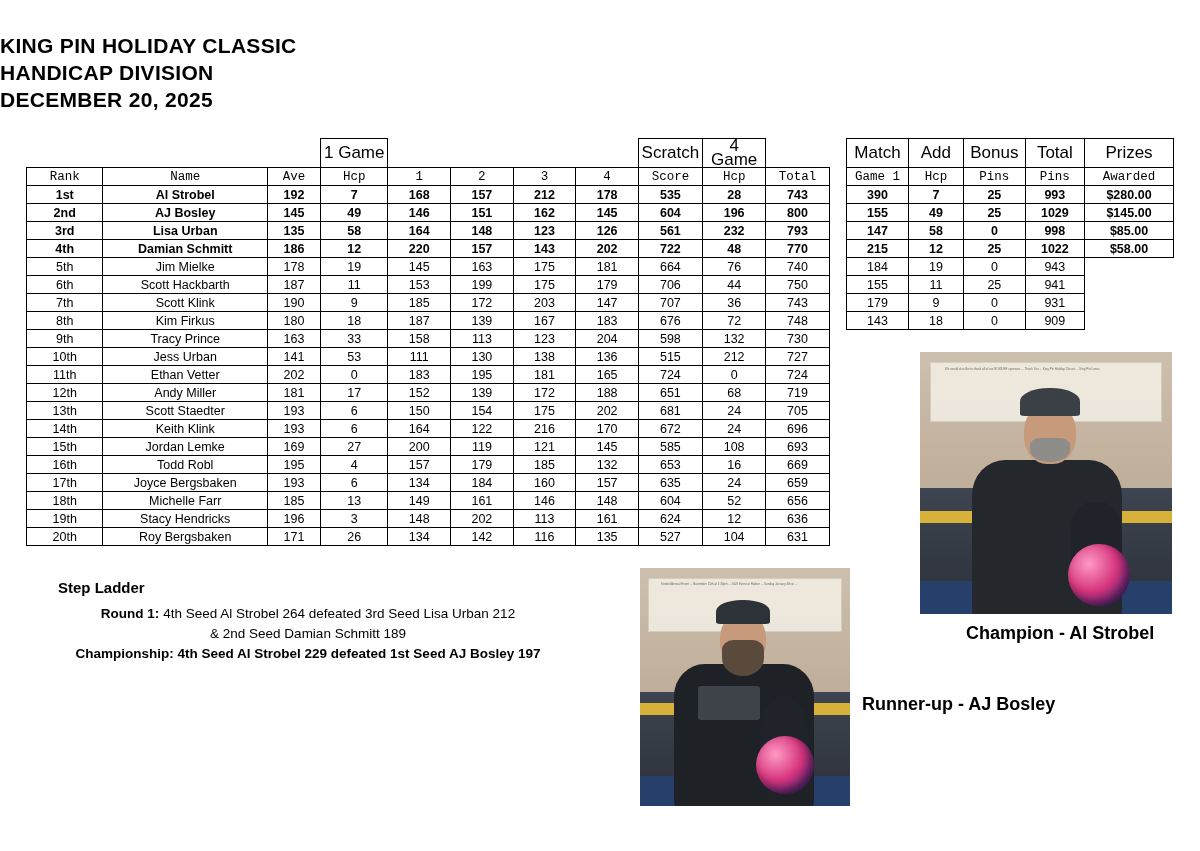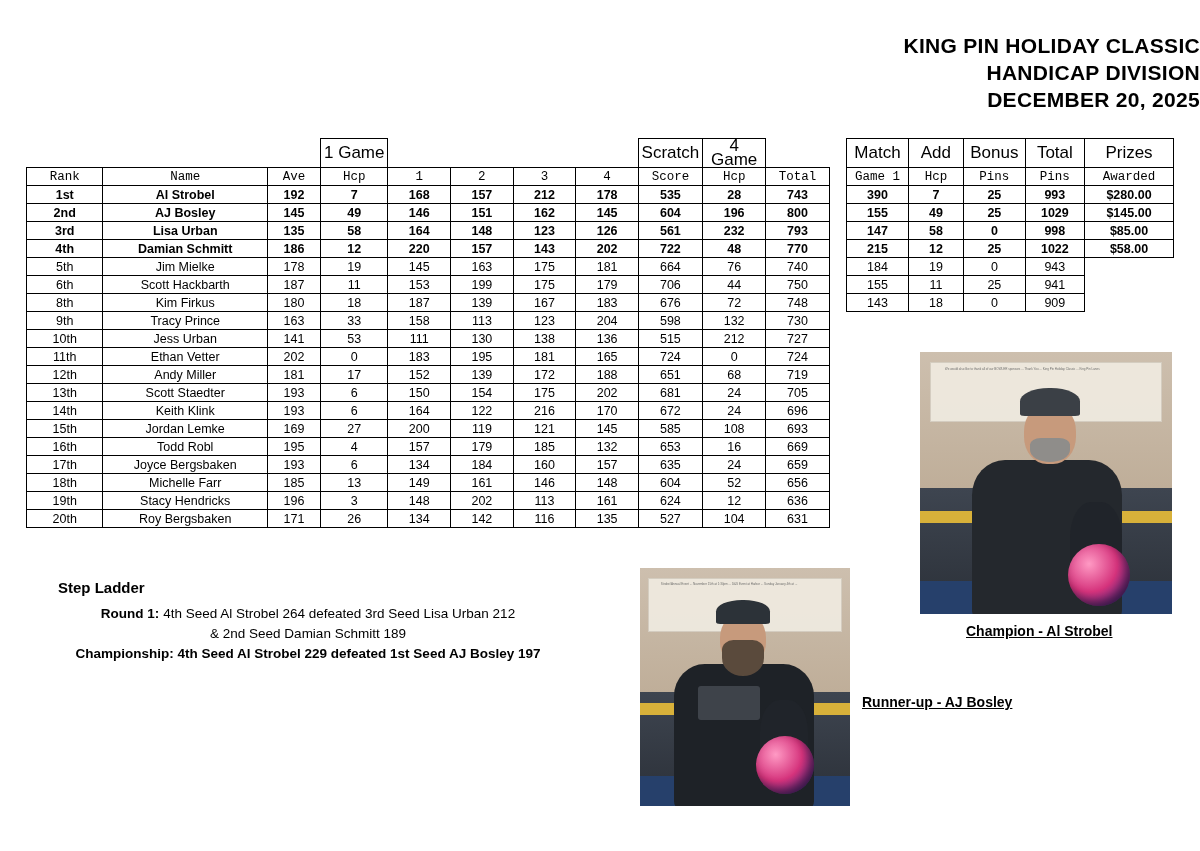--- a/index.html
+++ b/index.html
@@ -15,21 +15,21 @@
     color: #000000;
     overflow: hidden;
   }
 
   
   #title-block {
     position: absolute;
     top: 32px;
     left: 0;
     width: 1200px;
-    text-align: right;
+    text-align: left;
   }
   #title-block .line {
     font-size: 21px;
     font-weight: bold;
     letter-spacing: 0.3px;
     line-height: 27px;
   }
 
   
   #results-table-wrap {
@@ -191,23 +191,22 @@
     box-shadow: inset -4px -5px 10px rgba(0,0,0,.45);
   }
   .photo .arm {
     position: absolute;
     background: #20242a;
     border-radius: 40%;
   }
 
   .photo-caption {
     position: absolute;
-    font-size: 14px;
+    font-size: 18px;
     font-weight: bold;
-    text-decoration: underline;
   }
 </style>
 </head>
 <body>
 
 <div id="title-block">
   <div class="line">KING PIN HOLIDAY CLASSIC</div>
   <div class="line">HANDICAP DIVISION</div>
   <div class="line">DECEMBER 20, 2025</div>
 </div>
@@ -382,20 +381,39 @@
           <td>44</td>
           <td>750</td>
           <td class="empty-cell"></td>
           <td>155</td>
           <td>11</td>
           <td>25</td>
           <td>941</td>
           <td class="empty-cell"></td>
         </tr>
         <tr>
+          <td>7th</td>
+          <td class="name-cell">Scott Klink</td>
+          <td>190</td>
+          <td>9</td>
+          <td>185</td>
+          <td>172</td>
+          <td>203</td>
+          <td>147</td>
+          <td>707</td>
+          <td>36</td>
+          <td>743</td>
+          <td class="empty-cell"></td>
+          <td>179</td>
+          <td>9</td>
+          <td>0</td>
+          <td>931</td>
+          <td class="empty-cell"></td>
+        </tr>
+        <tr>
           <td>8th</td>
           <td class="name-cell">Kim Firkus</td>
           <td>180</td>
           <td>18</td>
           <td>187</td>
           <td>139</td>
           <td>167</td>
           <td>183</td>
           <td>676</td>
           <td>72</td>

